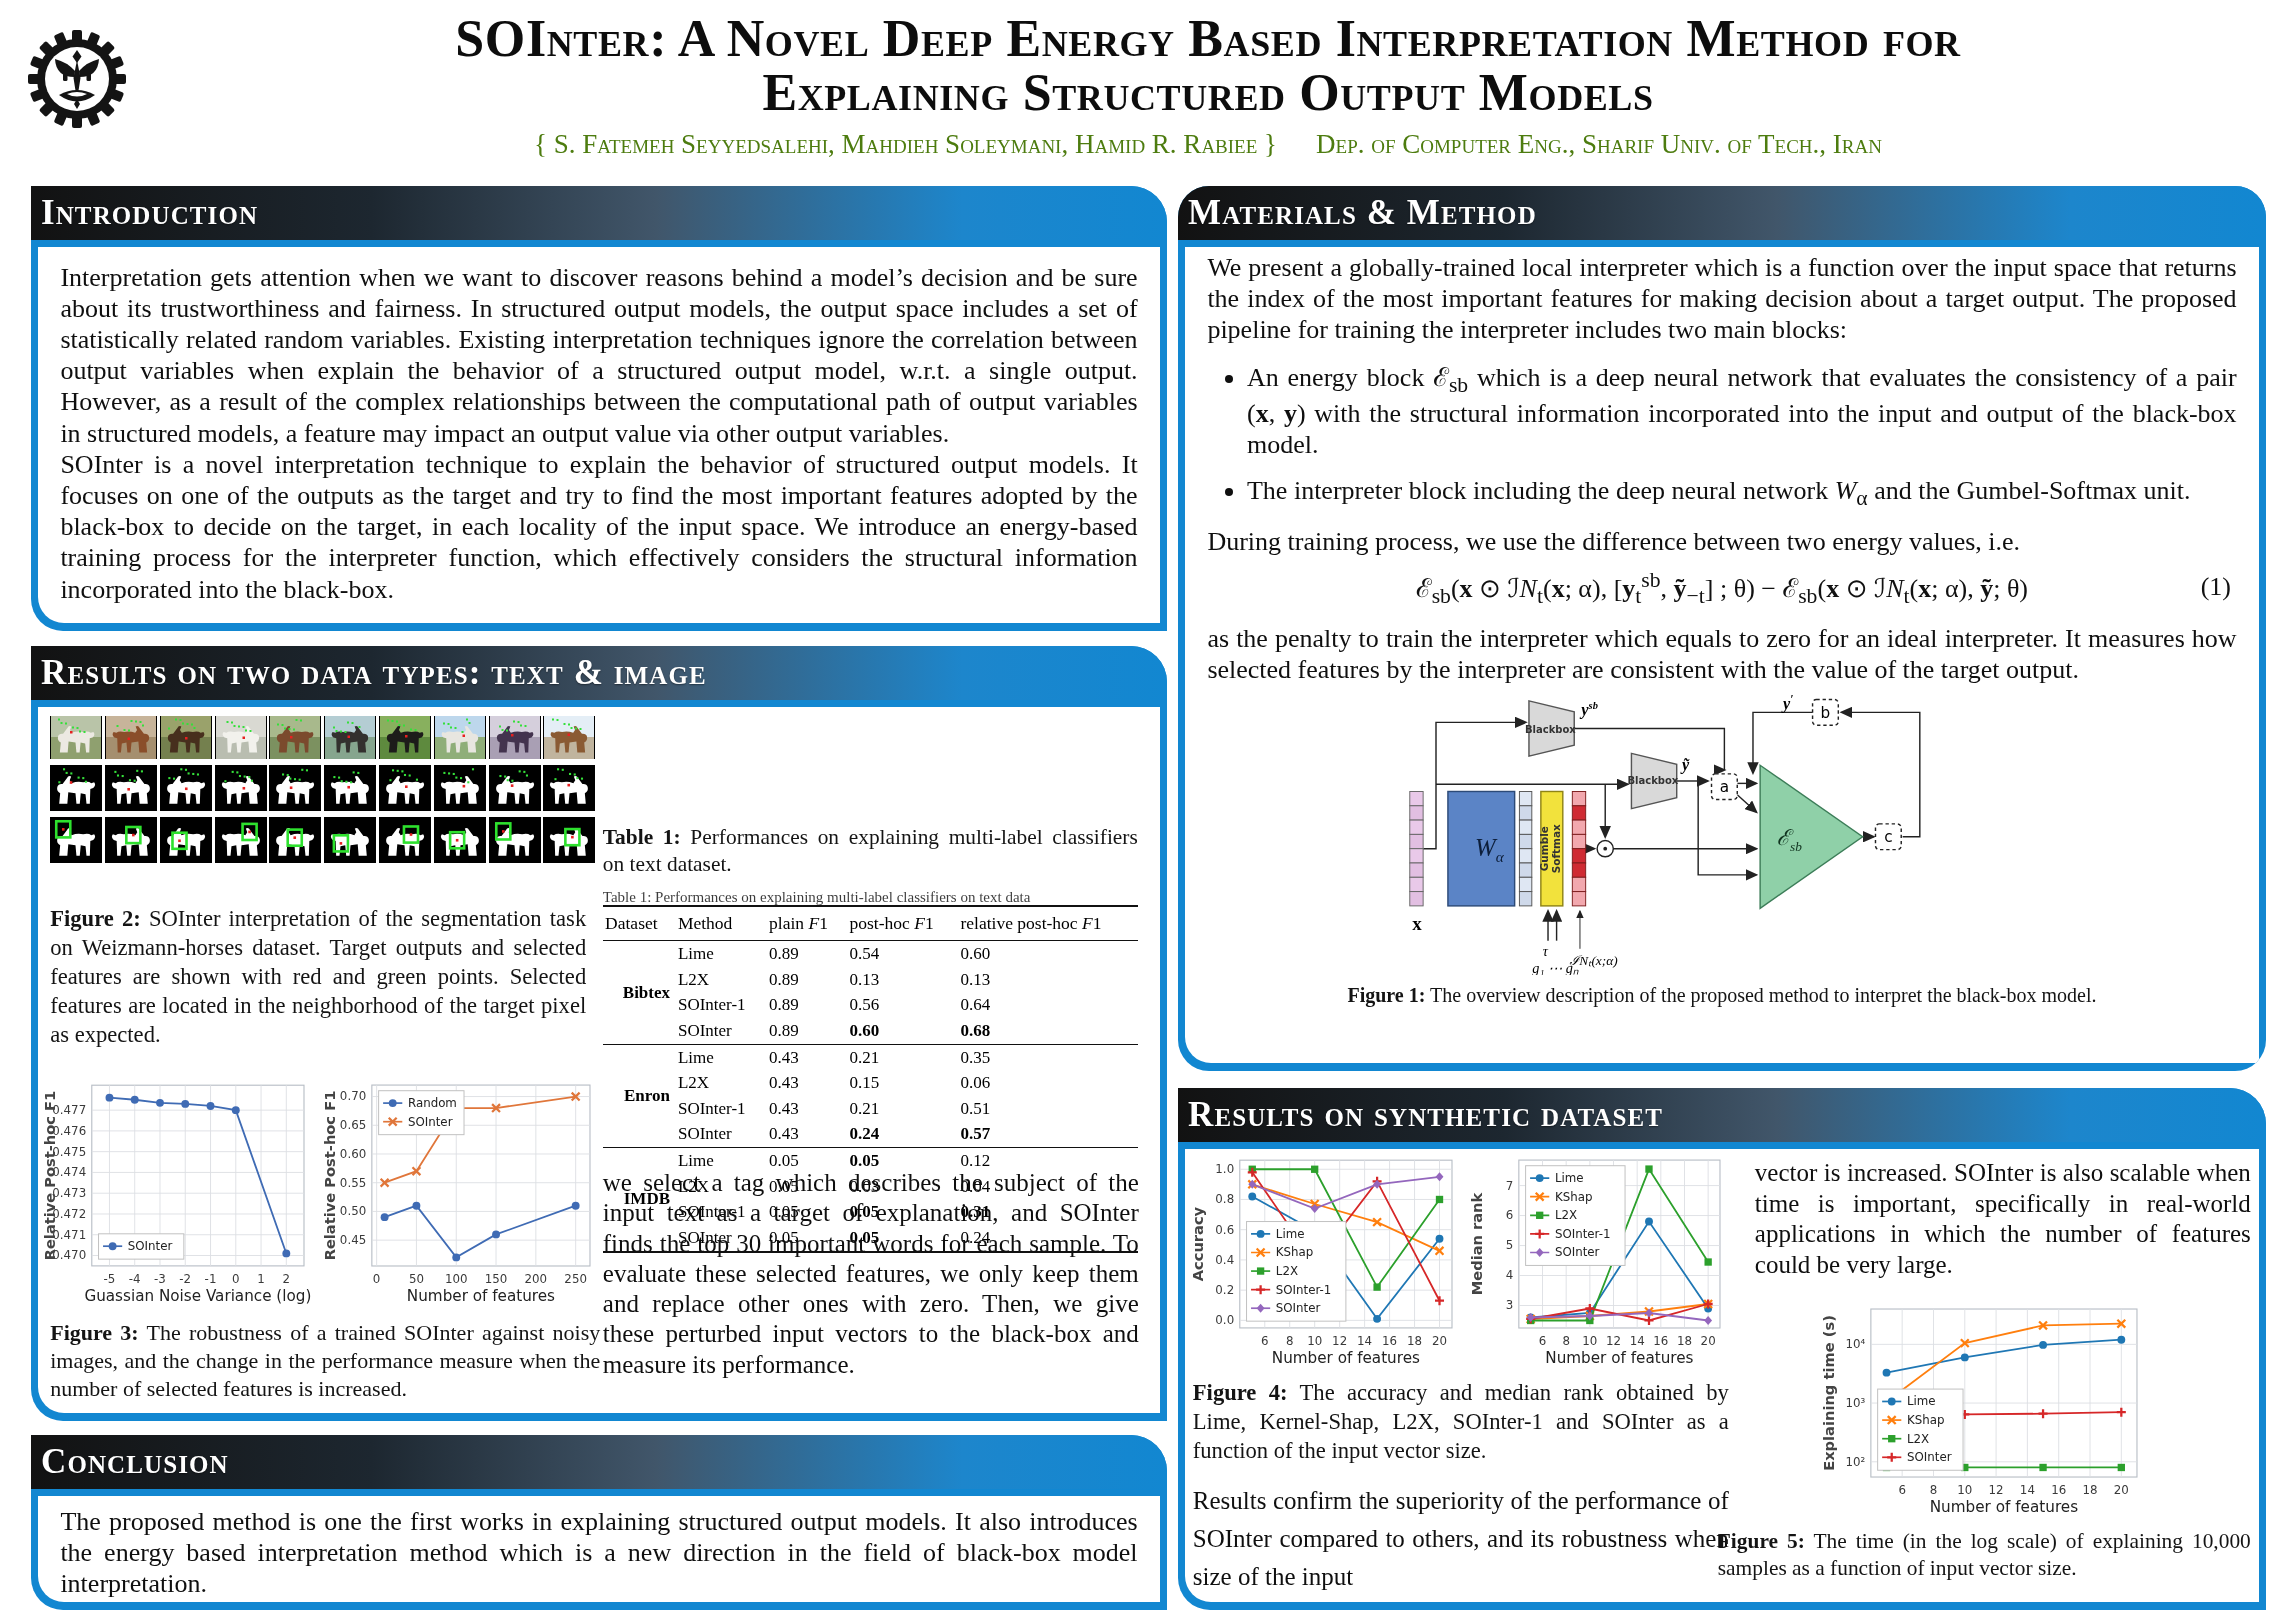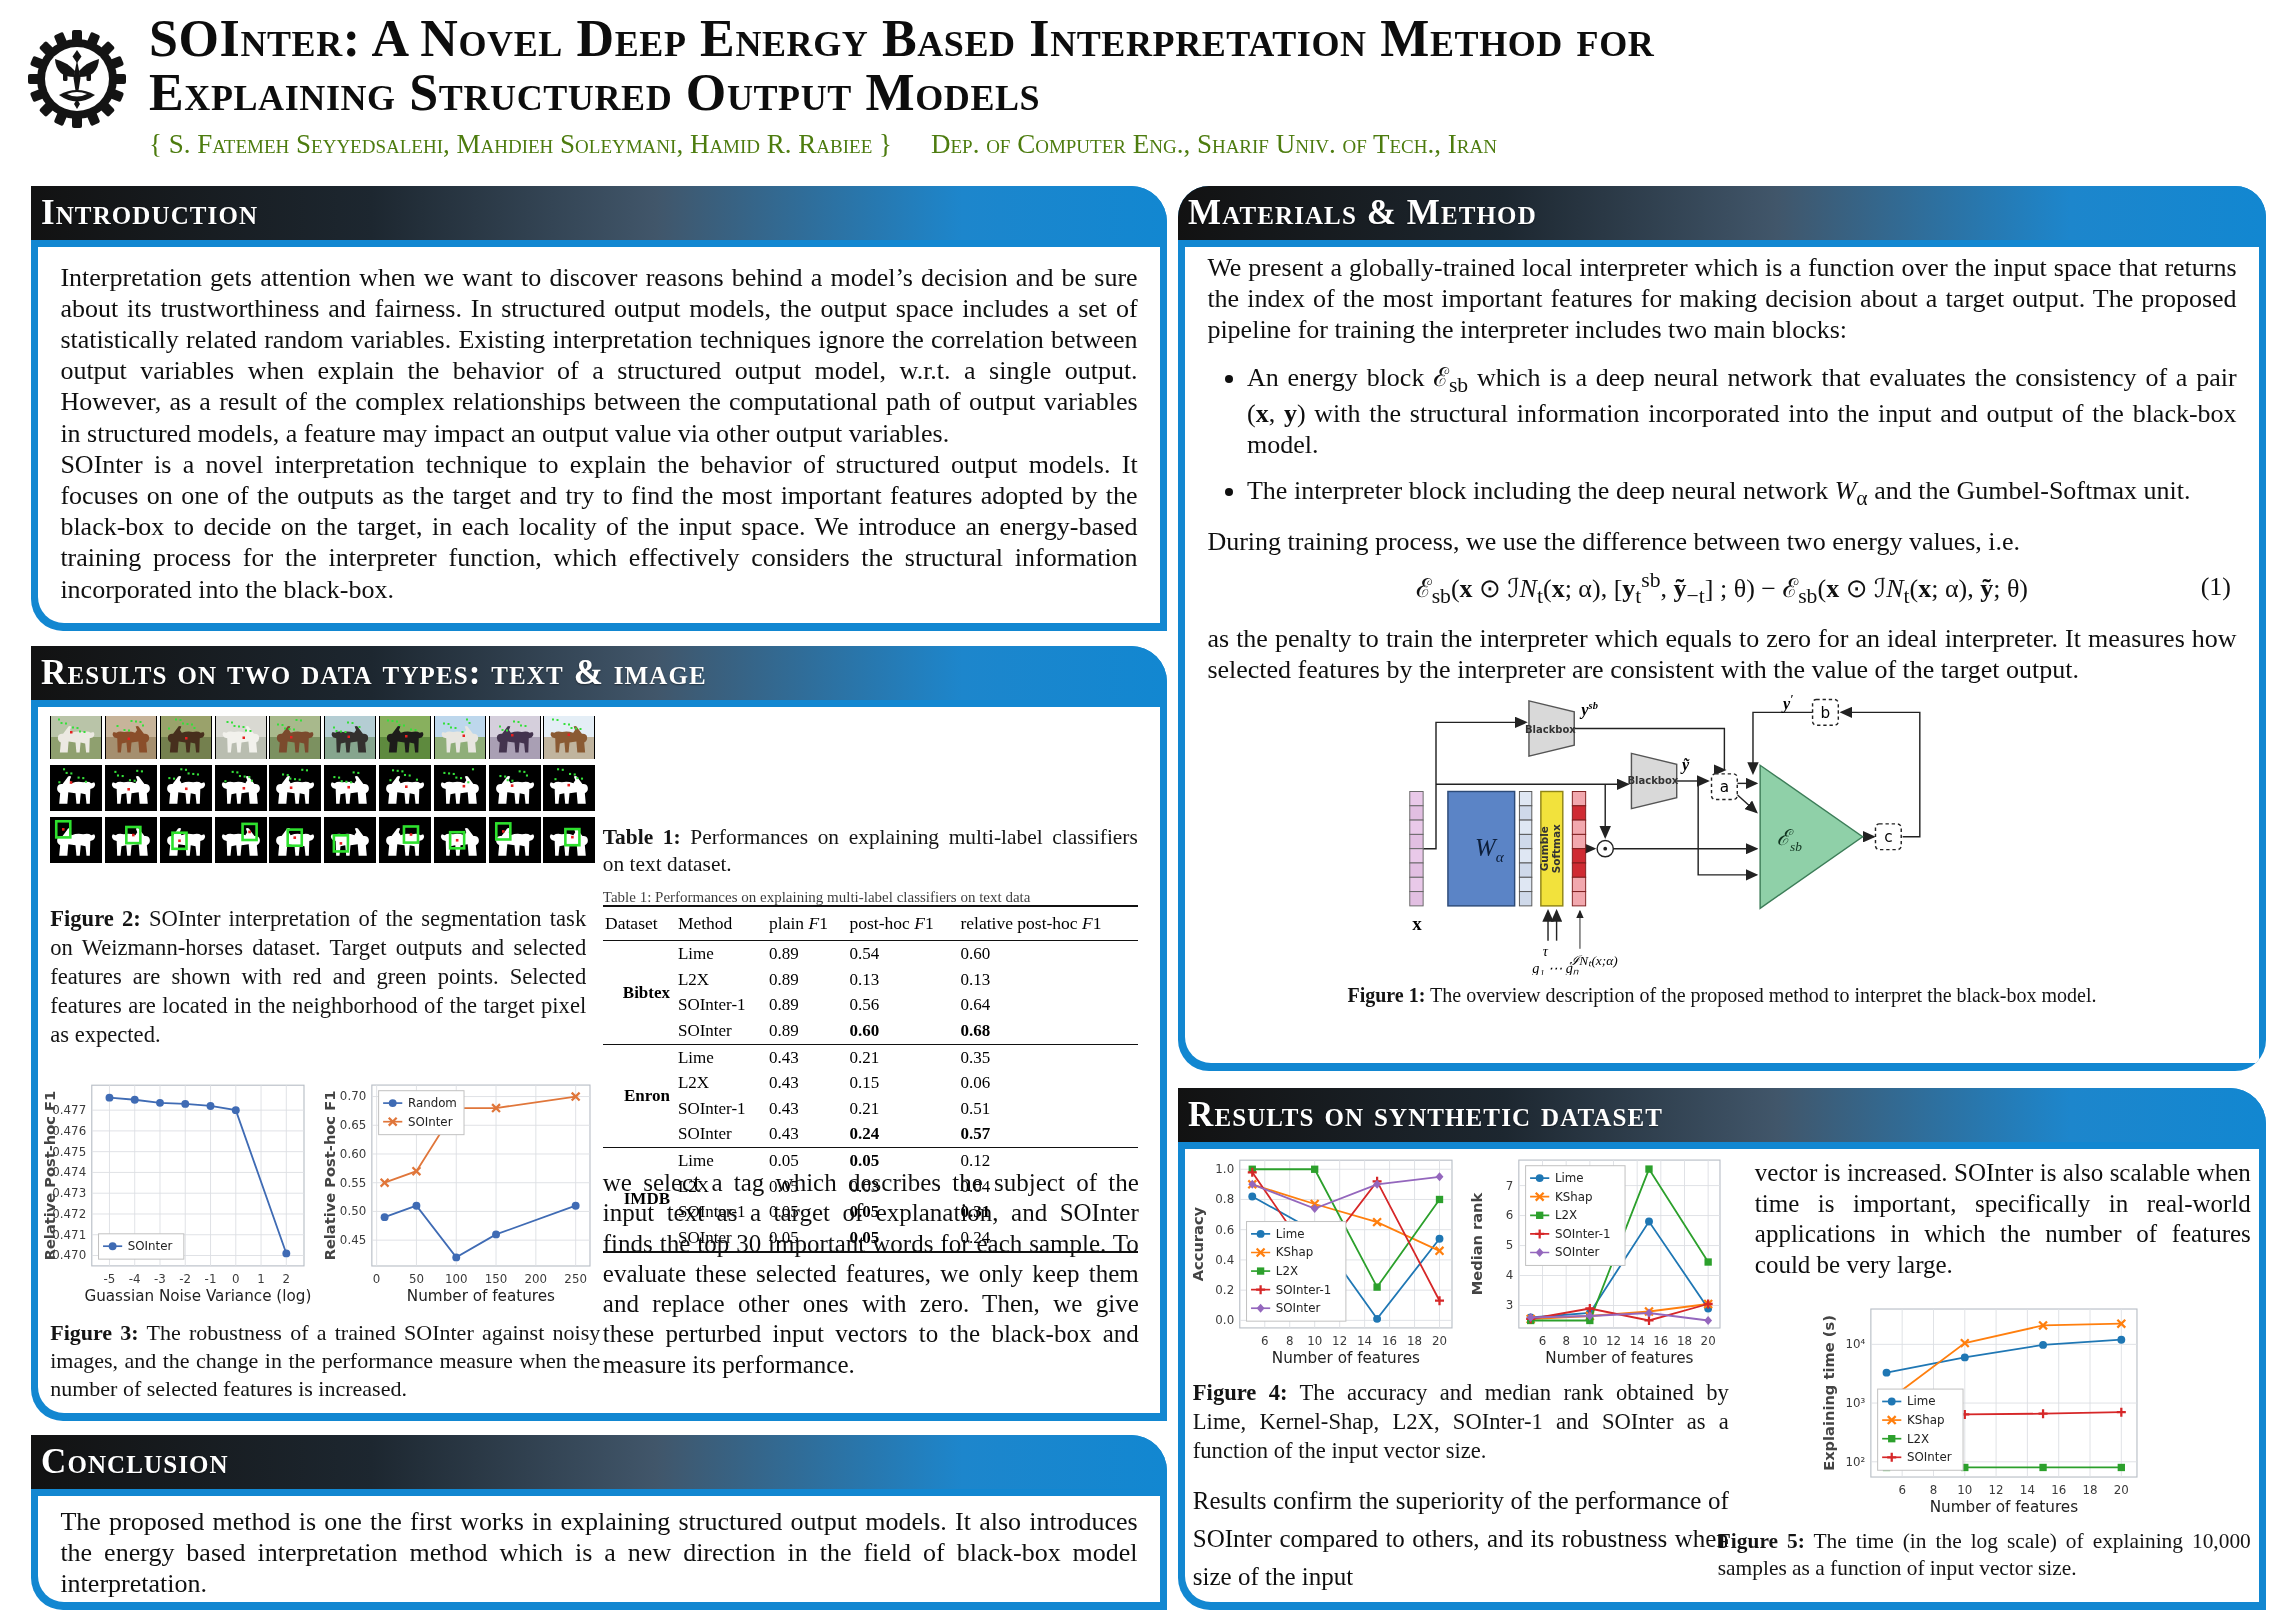--- a/index.html
+++ b/index.html
@@ -1,20 +1,20 @@
 <!DOCTYPE html>
 <html style="font-size:9px"><head>
 <meta charset="utf-8">
 <style>
   html,body{margin:0;padding:0;background:#888;}
   .poster{position:relative;width:2295px;height:1624px;background:#ffffff;font-family:"Liberation Serif",serif;color:#111;overflow:hidden;}
 
   
   .hdr-logo{position:absolute;left:27px;top:29px;}
-  .hdr-block{position:absolute;left:149px;right:28px;top:12.4px;}
+  .hdr-block{position:absolute;left:149px;right:28px;top:12.4px;text-align:center;}
   .hdr-title{font-variant:small-caps;font-weight:bold;font-size:52px;line-height:1.04;letter-spacing:0.6px;color:#0d0d0d;}
   .hdr-authors{margin-top:8px;font-variant:small-caps;font-size:27px;color:#4d7c0f;}
   .hdr-authors .aff{margin-left:39px;}
 
   
   .panel{position:absolute;background:#1287d1;border-radius:0 36px 0 32px;overflow:hidden;}
   .panel-header{height:54px;display:flex;align-items:center;padding-left:10px;
      background:linear-gradient(90deg,#121212 0%,#1d2730 30%,#41566a 55%,#1d86cc 82%,#1287d1 100%);}
   .panel-header span{font-variant:small-caps;font-weight:600;font-size:35px;color:#ffffff;letter-spacing:1.1px;text-shadow:0 1.1px 1.7px rgba(0,0,0,.45);}
   .panel-body{position:absolute;left:6.8px;right:6.8px;top:61px;bottom:8px;background:#ffffff;border-radius:0 0 0 26px;}

